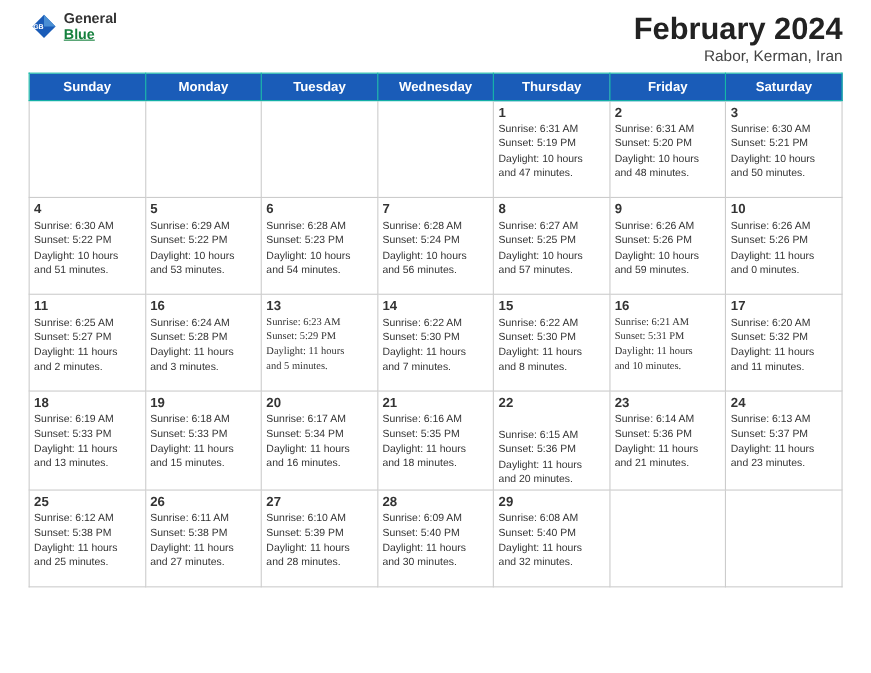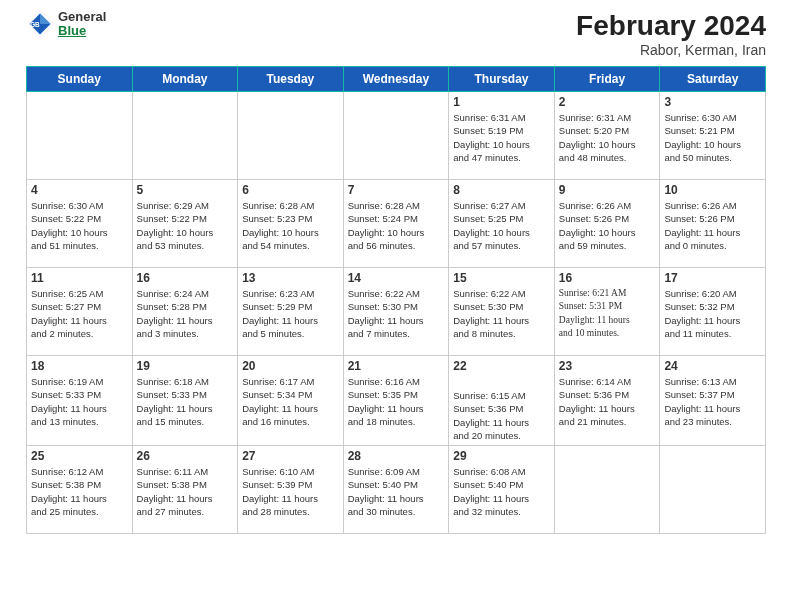--- a/index.html
+++ b/index.html
@@ -212,21 +212,21 @@
           </td>
           <td>
             <div class="day-num">16</div>
             <div class="day-info" style="white-space: pre-line;">Sunrise: 6:24 AM
 Sunset: 5:28 PM
 Daylight: 11 hours
 and 3 minutes.</div>
           </td>
           <td>
             <div class="day-num">13</div>
-            <div class="day-info" style="white-space: pre-line;">Sunrise: 6:23 AM
+            <div class="day-info" style="white-space: pre-line; font-family: Liberation Serif, serif;">Sunrise: 6:23 AM
 Sunset: 5:29 PM
 Daylight: 11 hours
 and 5 minutes.</div>
           </td>
           <td>
             <div class="day-num">14</div>
             <div class="day-info" style="white-space: pre-line;">Sunrise: 6:22 AM
 Sunset: 5:30 PM
 Daylight: 11 hours
 and 7 minutes.</div>

